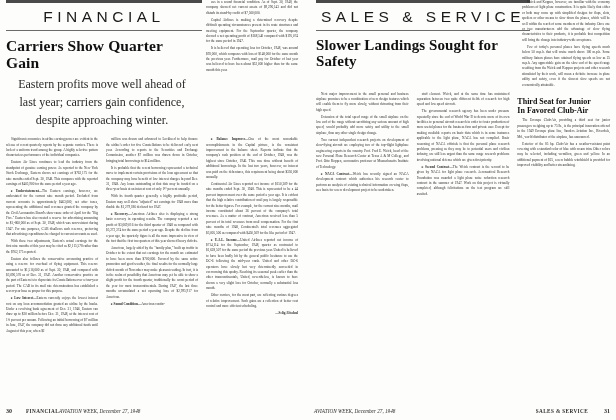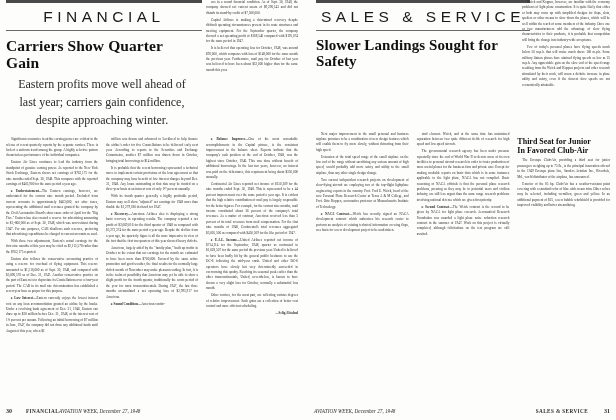--- a/index.html
+++ b/index.html
@@ -62,21 +62,21 @@
   
   .headblock{display:flex;gap:8px;}
   .headzone{width:192px;}
   .page-right .headzone{width:198px;}
   .sidecol{width:92px;font-size:3.35px;line-height:1.62;text-align:justify;color:#2d2d2d;}
   .page-right .sidecol{width:95px;}
   .sidecol p{margin:0 0 1.5px 0;text-indent:5px;}
 
   .bodyzone{display:flex;gap:8px;margin-top:2px;}
   .halfcol{width:92px;font-size:3.35px;line-height:1.62;text-align:justify;color:#2d2d2d;}
-  .page-right .halfcol{width:95px;margin-top:40px;}
+  .page-right .halfcol{width:95px;}
   .halfcol p{margin:0 0 1.5px 0;text-indent:5px;}
 
   
   .footer{
     position:absolute;left:0;right:0;bottom:6px;
     display:flex;align-items:baseline;
     font-family:"Liberation Serif", serif;
     font-size:5.2px;
     color:#2b2b2b;
     padding:0 6px;

